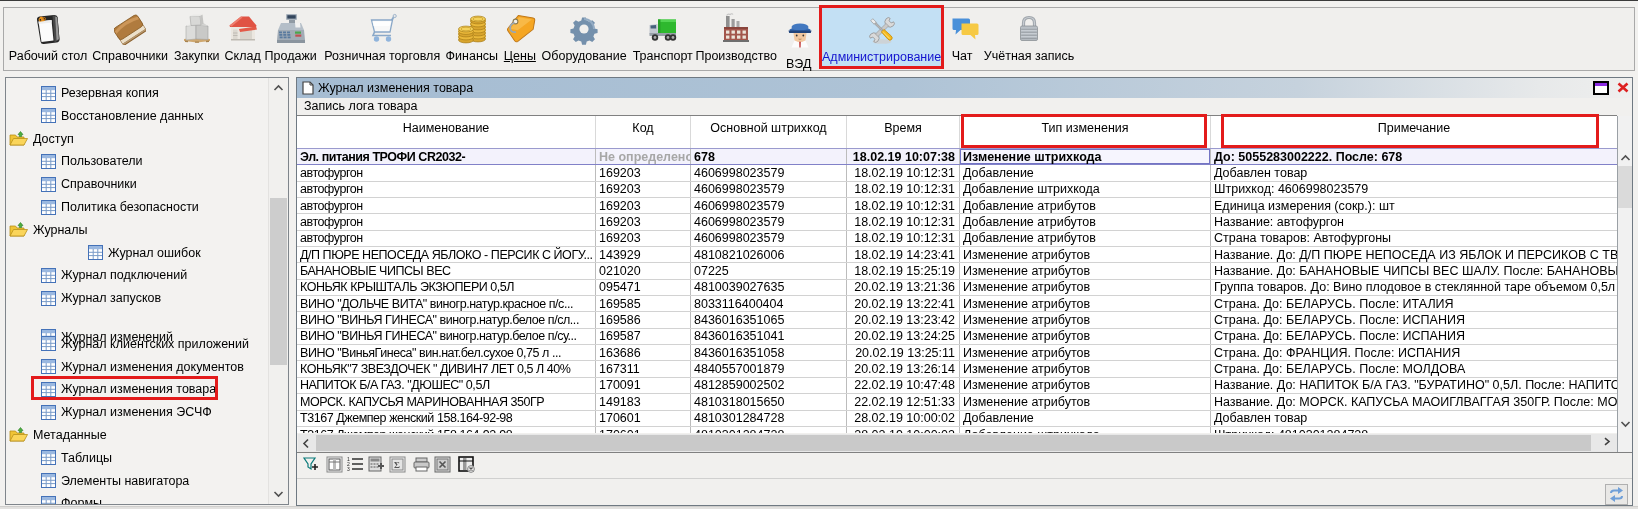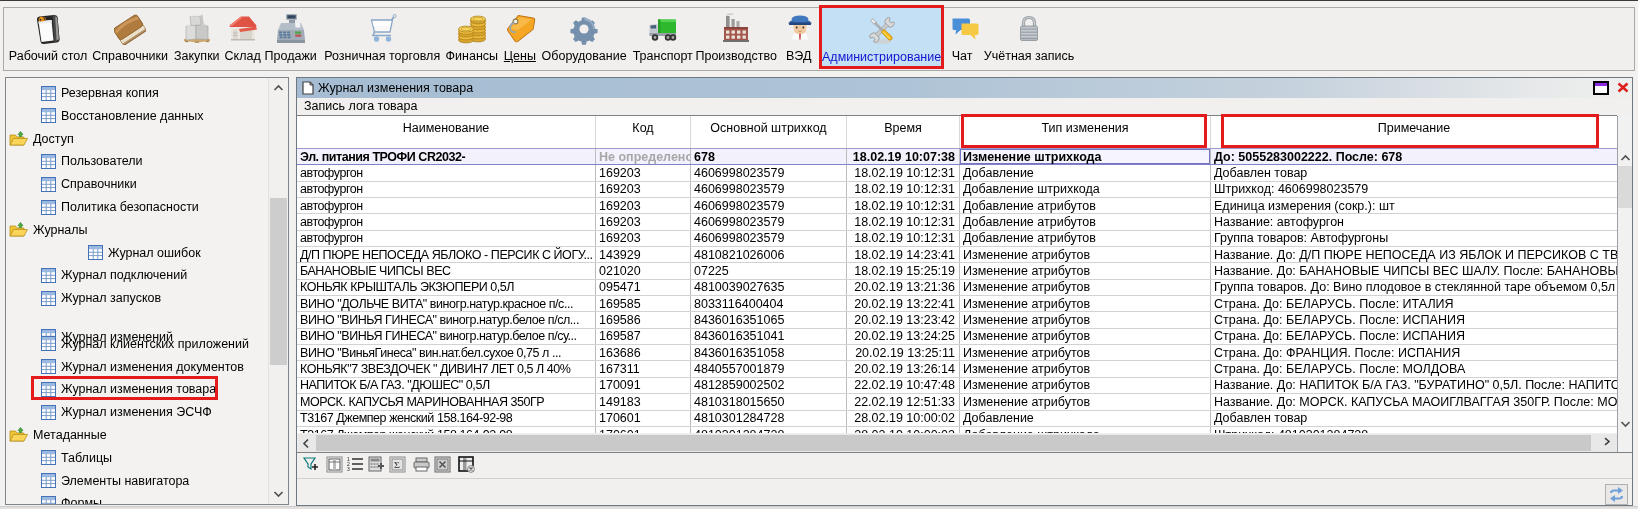--- a/index.html
+++ b/index.html
@@ -202,21 +202,21 @@
           <rect x="22.5" y="17.5" width="3.4" height="3.2"></rect>
 <rect x="6" y="22.5" width="3.4" height="3.2"></rect>
           <rect x="11.5" y="22.5" width="3.4" height="3.2"></rect>
           <rect x="17" y="22.5" width="3.4" height="3.2"></rect>
           <rect x="22.5" y="22.5" width="3.4" height="3.2"></rect>
         </g>
 <rect x="3" y="27" width="26" height="2" fill="#6e6e6e"></rect>
 </svg></div>
     <div class="lab">Производство</div>
   </div>
-<div class="titem" style="left:784.0px;width:29.4px;">
+<div class="titem" style="left:784.0px;width:29.4px;margin-top:8px;">
     <div class="ico"><svg width="32" height="32" viewBox="0 0 32 32">
 <path d="M5.5 8.5 Q16 1.5 26.5 8.5 L26 11 L6 11 Z" fill="#3468b0"></path>
 <ellipse cx="16" cy="6" rx="8.5" ry="3.6" fill="#4278c0"></ellipse>
 <path d="M4.5 9.5 L27.5 9.5 L26.8 12 L5.2 12 Z" fill="#22457c"></path>
 <path d="M9.5 12 L22.5 12 L21.5 19.5 Q16 23.5 10.5 19.5 Z" fill="#f2c8a0"></path>
 <path d="M10.5 19.5 Q16 22.8 21.5 19.5 L24.5 26.5 L7.5 26.5 Z" fill="#fcfcfc"></path>
 <path d="M15.2 20.8 L16.8 20.8 L16.6 26.5 L15.4 26.5 Z" fill="#c03030"></path>
 <circle cx="12.7" cy="14.5" r="0.9" fill="#333"></circle>
         <circle cx="19.3" cy="14.5" r="0.9" fill="#333"></circle>
 <path d="M14.5 18 Q16 18.8 17.5 18" stroke="#b08050" stroke-width="0.8" fill="none"></path>
@@ -583,21 +583,21 @@
             <td class="r">18.02.19 10:12:31</td>
             <td>Добавление атрибутов</td>
             <td>Название: автофургон</td>
           </tr>
           <tr>
             <td class="n">автофургон</td>
             <td>169203</td>
             <td>4606998023579</td>
             <td class="r">18.02.19 10:12:31</td>
             <td>Добавление атрибутов</td>
-            <td>Группа товаров: Автофургоны</td>
+            <td>Страна товаров: Автофургоны</td>
           </tr>
           <tr>
             <td class="n">Д/П ПЮРЕ НЕПОСЕДА  ЯБЛОКО - ПЕРСИК С ЙОГУ...</td>
             <td>143929</td>
             <td>4810821026006</td>
             <td class="r">18.02.19 14:23:41</td>
             <td>Изменение атрибутов</td>
             <td>Название. До: Д/П ПЮРЕ НЕПОСЕДА ИЗ ЯБЛОК И ПЕРСИКОВ С ТВОРОГОМ</td>
           </tr>
           <tr>

